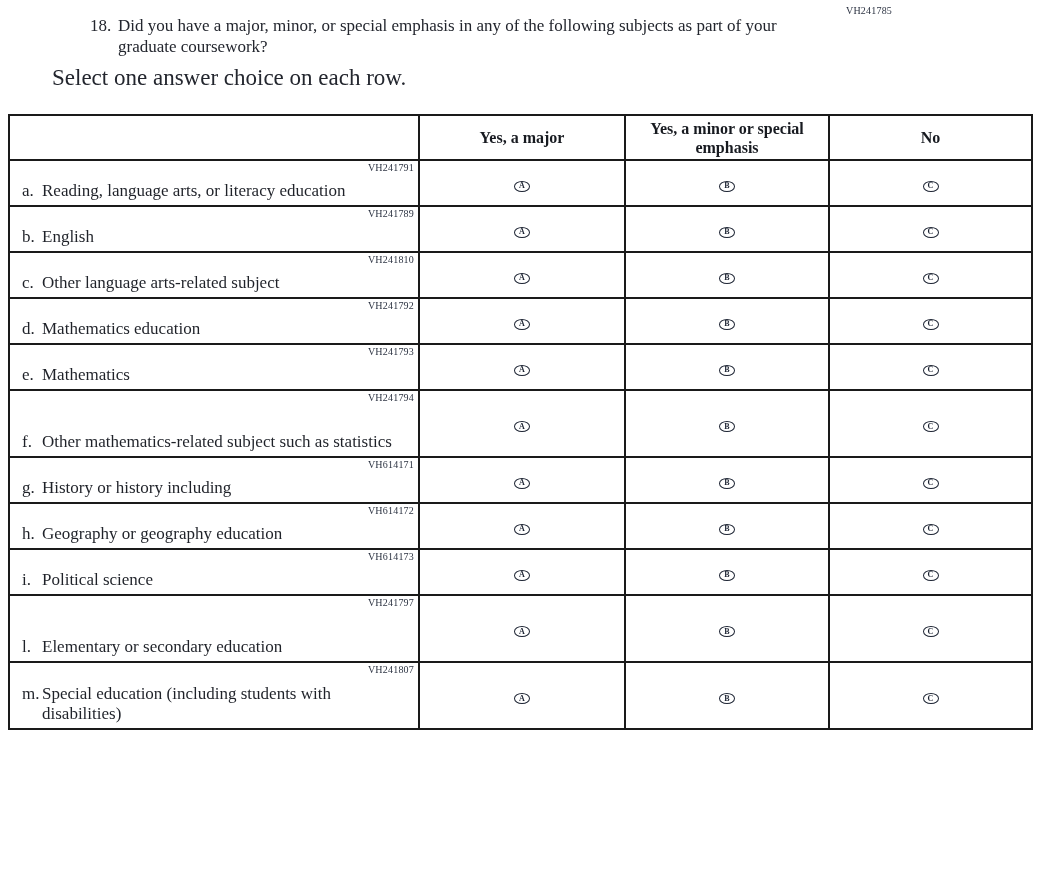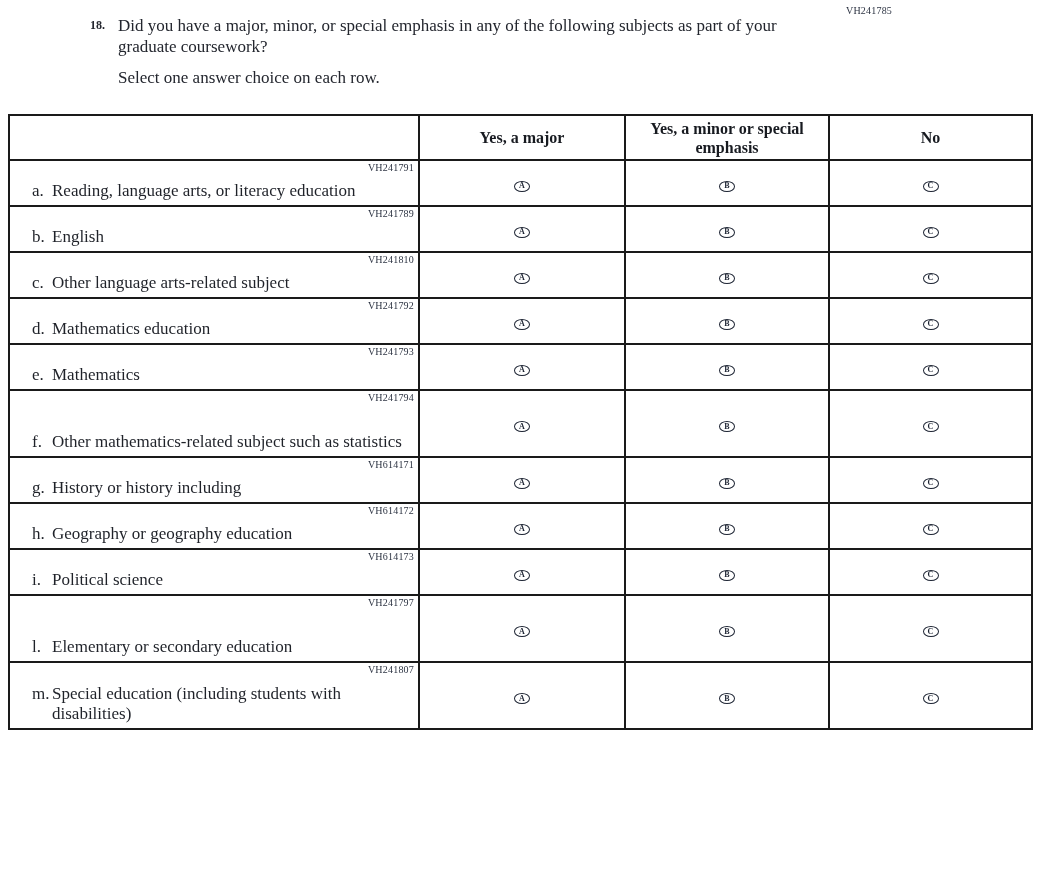--- a/index.html
+++ b/index.html
@@ -18,36 +18,36 @@
     color: #2c3342;
     letter-spacing: 0.2px;
   }
   .question-block {
     padding-top: 15px;
     margin-left: 90px;
     width: 740px;
     display: flex;
   }
   .q-number {
-    font-weight: bold;
+    font-weight: normal;
     width: 28px;
     flex: 0 0 28px;
-    font-size: 12px;
+    font-size: 17px;
     line-height: 21px;
   }
   .q-text {
     font-size: 17px;
     line-height: 21px;
     width: 700px;
   }
   .bold { font-weight: normal; }
   .instruction {
-    margin-left: 118px;
+    margin-left: 52px;
     margin-top: 10px;
-    font-size: 17px;
+    font-size: 23px;
     line-height: 21px;
   }
   table.survey {
     margin-left: 8px;
     margin-top: 26px;
     border-collapse: collapse;
     table-layout: fixed;
     width: 1023px;
   }
   table.survey th, table.survey td {
@@ -66,21 +66,21 @@
   }
   tbody tr { height: 46px; }
   tbody tr:nth-child(6),
   tbody tr:nth-child(10),
   tbody tr:nth-child(11),
   tbody tr:nth-child(13) { height: 67px; }
   tbody tr:nth-child(14) { height: 42px; }
   td.subject-cell {
     position: relative;
     vertical-align: bottom;
-    padding: 13px 4px 4px 16px;
+    padding: 13px 4px 4px 6px;
   }
   .vh-code {
     position: absolute;
     top: 1px; right: 4px;
     font-size: 10px;
     color: #2c3342;
     letter-spacing: 0.2px;
   }
   .subject {
     display: flex;

